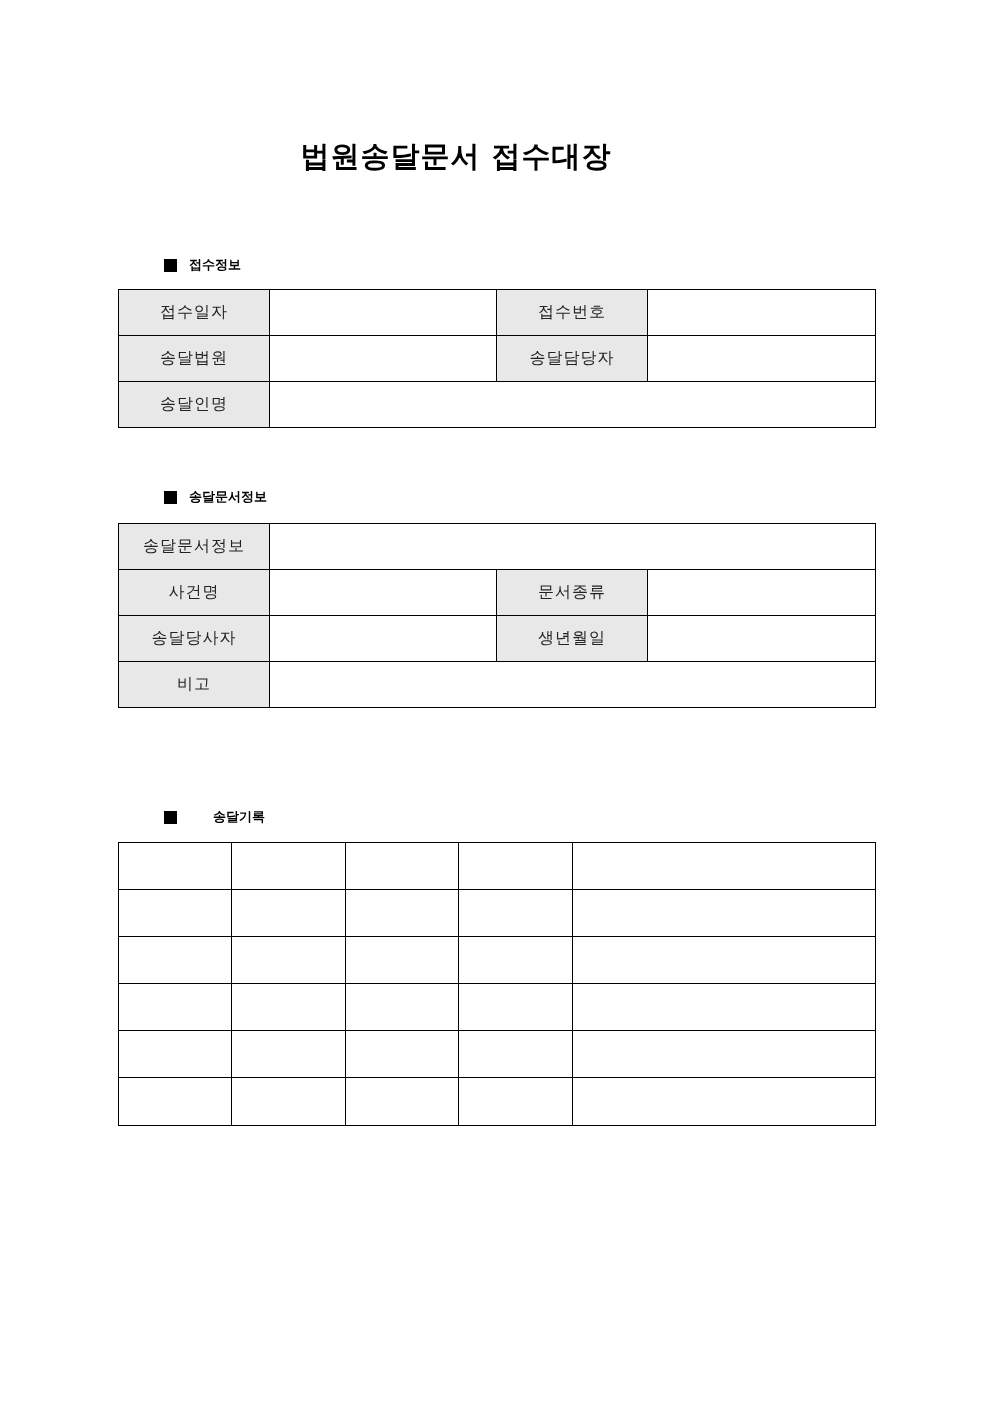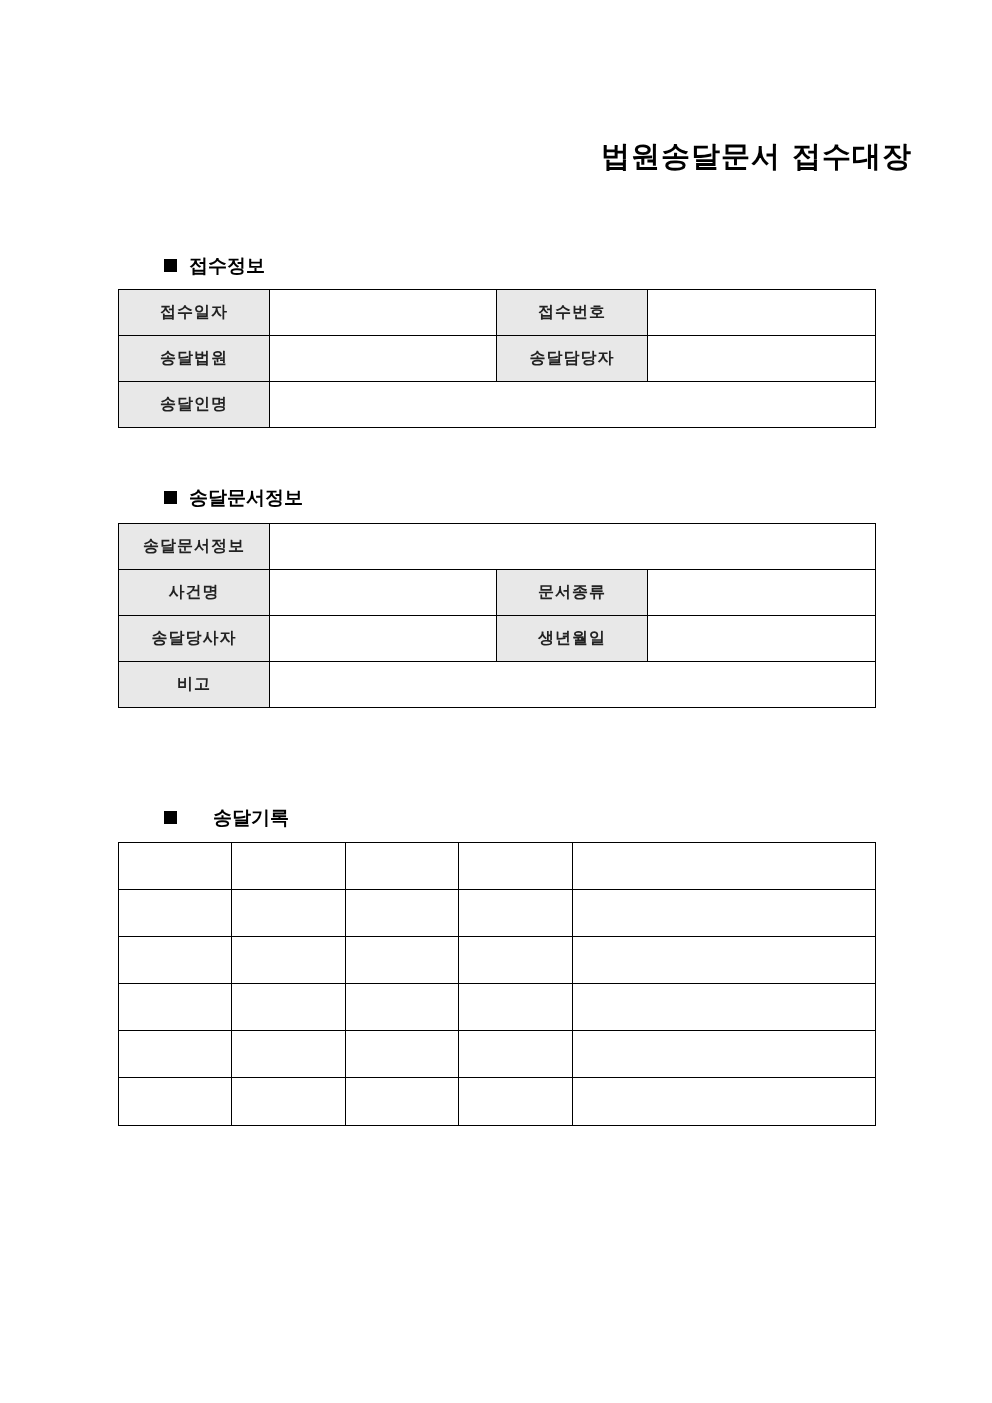--- a/index.html
+++ b/index.html
@@ -13,31 +13,31 @@
       position: relative;
       font-family: "DejaVu Sans", "Liberation Sans", sans-serif;
       color: #111;
       overflow: hidden;
     }
     .doc-title {
       position: absolute;
       left: 0;
       width: 912px;
       top: 136px;
-      text-align: right;
+      text-align: center;
       font-size: 29px;
       font-weight: bold;
       letter-spacing: 1px;
       line-height: 40px;
       color: #000;
     }
     .section-head {
       position: absolute;
       left: 119px;
-      font-size: 19px;
+      font-size: 13px;
       font-weight: bold;
       line-height: 22px;
       color: #000;
       display: flex;
       align-items: center;
       padding-left: 45px;
     }
     .section-head .sq {
       display: inline-block;
       width: 13px;
@@ -49,21 +49,21 @@
       position: absolute;
       left: 118px;
       width: 757px;
       border-collapse: collapse;
       table-layout: fixed;
     }
     table.form td, table.form th {
       border: 1.4px solid #000;
       padding: 12px;
       font-size: 16px;
-      font-weight: bold;
+      font-weight: normal;
       text-align: center;
       vertical-align: middle;
       color: #222;
     }
     td.lbl, th.lbl {
       background: #e8e8e8;
       letter-spacing: 1px;
     }
     td.val {
       background: #fff;

